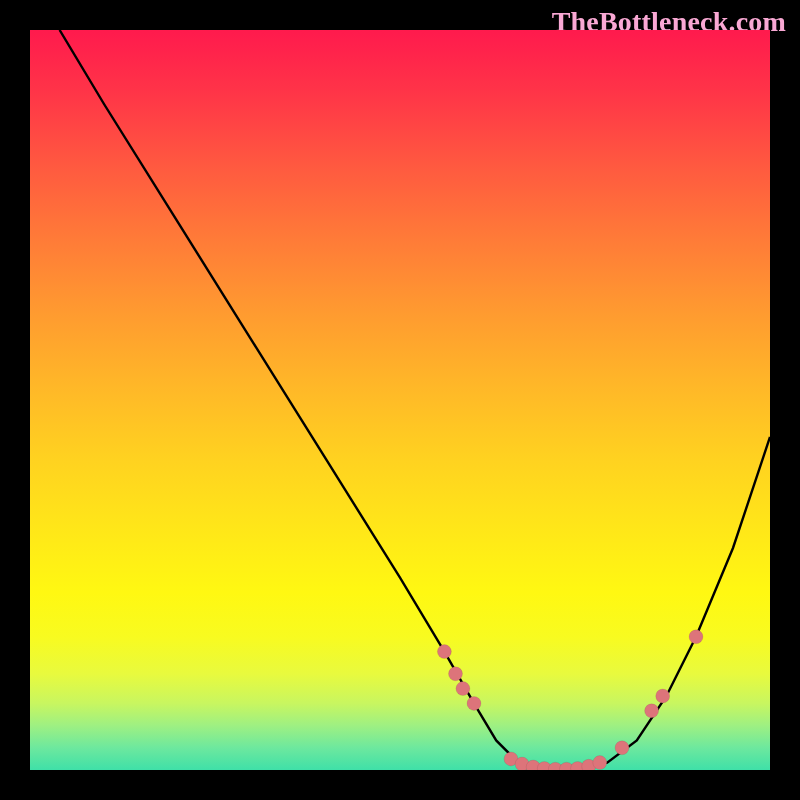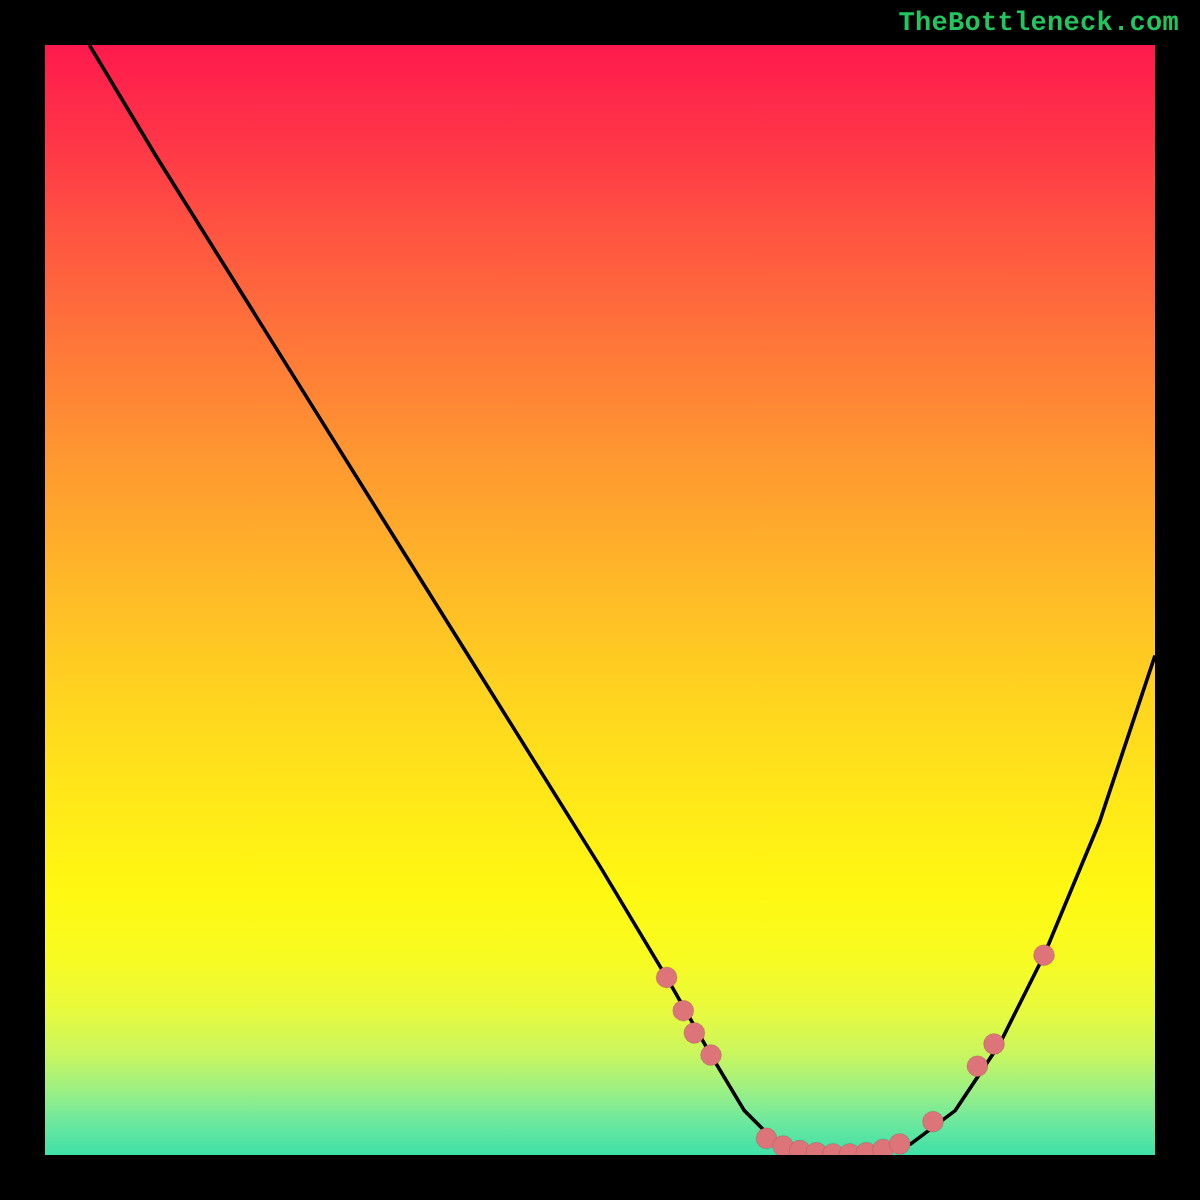--- a/index.html
+++ b/index.html
@@ -7,24 +7,24 @@
   .frame {
     position: relative;
     width: 800px;
     height: 800px;
     background: #000;
   }
   .watermark {
     position: absolute;
     top: 6px;
     right: 14px;
-    font-family: Liberation Mono, monospace;
-    font-size: 18px;
+    font-family: Liberation Serif, serif;
+    font-size: 28px;
     font-weight: 600;
-    color: #22c55e;
+    color: #f9a8d4;
     letter-spacing: 0.2px;
   }
   .plot-area {
     position: absolute;
     left: 30px;
     top: 30px;
     width: 740px;
     height: 740px;
     overflow: hidden;
   }

